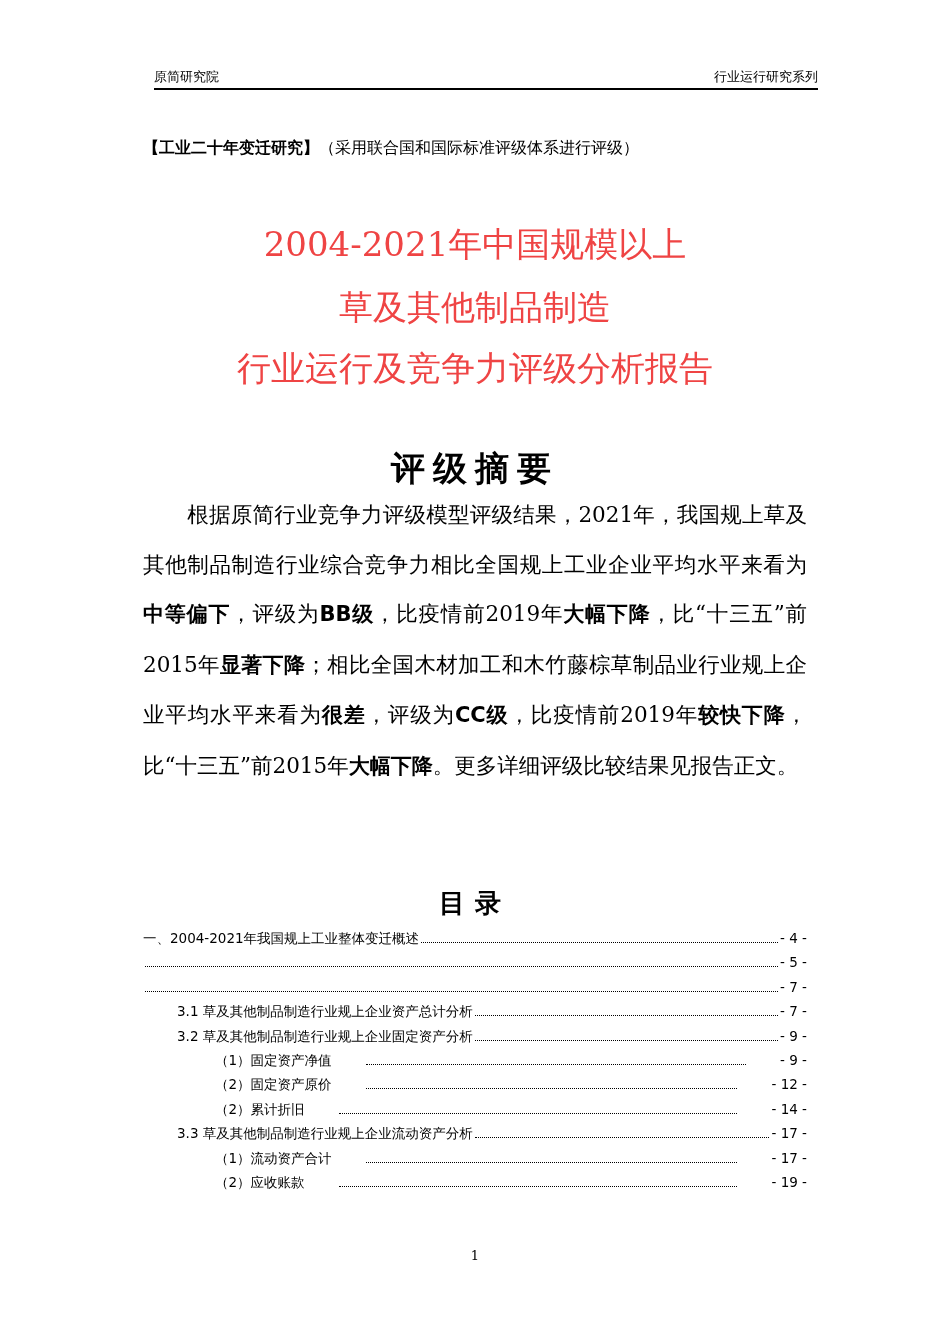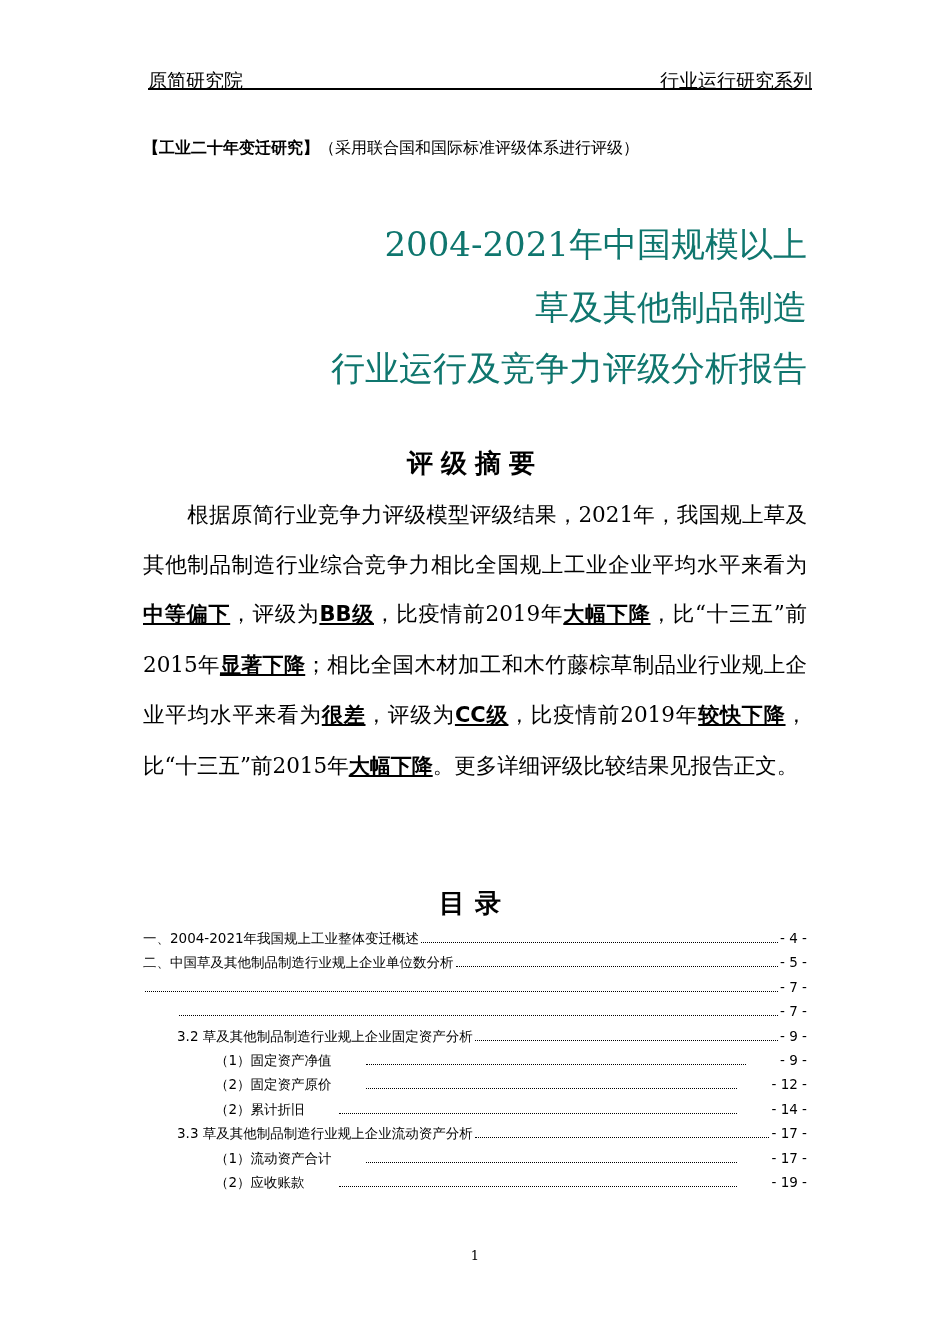--- a/index.html
+++ b/index.html
@@ -1,33 +1,33 @@
 <!DOCTYPE html>
 <html><head>
 <meta charset="utf-8">
 <style>
   html, body { margin: 0; padding: 0; background: #ffffff; }
   body { width: 950px; height: 1344px; position: relative; overflow: hidden;
          font-family: "DejaVu Serif", "Liberation Serif", serif; color: #000; }
-  .page-header { position: absolute; left: 148px; top: 66px; width: 664px; height: 22px;
-                 border-bottom: 2px solid #000; font-family: "DejaVu Sans", sans-serif; font-size: 19px; text-decoration: underline; }
+  .page-header { position: absolute; left: 154px; top: 66px; width: 664px; height: 22px;
+                 border-bottom: 2px solid #000; font-family: "DejaVu Sans", sans-serif; font-size: 13px; text-decoration: underline; }
   .page-header .left { position: absolute; left: 0; top: 2px; }
   .page-header .right { position: absolute; right: 0; top: 2px; }
   .series-line { position: absolute; left: 143px; top: 138px; width: 664px; font-size: 16px;
                  font-family: Liberation Serif, serif; white-space: nowrap; }
   .series-line .bracket { font-weight: bold; }
-  .title { position: absolute; left: 143px; width: 664px; text-align: right; color: #0f766e;
+  .title { position: absolute; left: 143px; width: 664px; text-align: center; color: #ef4444;
            font-size: 34px; font-family: "DejaVu Serif", serif; white-space: nowrap; }
   .t1 { top: 222px; } .t2 { top: 285px; } .t3 { top: 346px; }
   .summary-heading { position: absolute; left: 143px; top: 446px; width: 664px; text-align: center;
-                     font-size: 26px; font-weight: bold; letter-spacing: 8px; font-family: "DejaVu Sans", sans-serif; }
+                     font-size: 34px; font-weight: bold; letter-spacing: 8px; font-family: "DejaVu Sans", sans-serif; }
   .summary { position: absolute; left: 143px; top: 490px; width: 664px; font-size: 21.5px;
              line-height: 49.5px; text-align: justify; }
   .summary .indent { display: inline-block; width: 44px; }
-  .summary b { font-family: "DejaVu Sans", sans-serif; font-weight: bold; font-size: 21px; text-decoration: underline; }
+  .summary b { font-family: "DejaVu Sans", sans-serif; font-weight: bold; font-size: 21px; }
   .toc-heading { position: absolute; left: 143px; top: 886px; width: 664px; text-align: center;
                  font-size: 26px; font-weight: bold; letter-spacing: 10px; font-family: "DejaVu Sans", sans-serif; }
   .toc { position: absolute; left: 143px; top: 930px; width: 664px; font-size: 13.5px;
          font-family: "DejaVu Sans", sans-serif; }
   .toc-row { display: flex; align-items: baseline; height: 24.4px; white-space: nowrap; text-align: right; }
   .toc-row.l2 { padding-left: 34px; }
   .toc-row.l3 { padding-left: 72px; gap: 32px; }
   .toc-row .label { flex: 0 0 auto; }
   .toc-row .dots { flex: 1 1 auto; overflow: hidden; border-bottom: 1.5px dotted #000;
                    margin: 0 2px 4px 2px; height: 1px; }
@@ -59,29 +59,29 @@
 
 <div class="toc-heading">目录</div>
 
 <div class="toc" id="toc">
     <div class="toc-row l1">
       <span class="label">一、2004-2021年我国规上工业整体变迁概述</span>
       <span class="dots"></span>
       <span class="pg">- 4 -</span>
     </div>
     <div class="toc-row l1">
-      <span class="label">二、中国草及其他制品制造行业规上企业单位数分析</span>
       <span class="dots"></span>
       <span class="pg">- 5 -</span>
     </div>
     <div class="toc-row l1">
       <span class="dots"></span>
       <span class="pg">- 7 -</span>
     </div>
     <div class="toc-row l2">
+      <span class="label">3.1 草及其他制品制造行业规上企业资产总计分析</span>
       <span class="dots"></span>
       <span class="pg">- 7 -</span>
     </div>
     <div class="toc-row l2">
       <span class="label">3.2 草及其他制品制造行业规上企业固定资产分析</span>
       <span class="dots"></span>
       <span class="pg">- 9 -</span>
     </div>
     <div class="toc-row l3">
       <span class="label">（1）固定资产净值</span>

